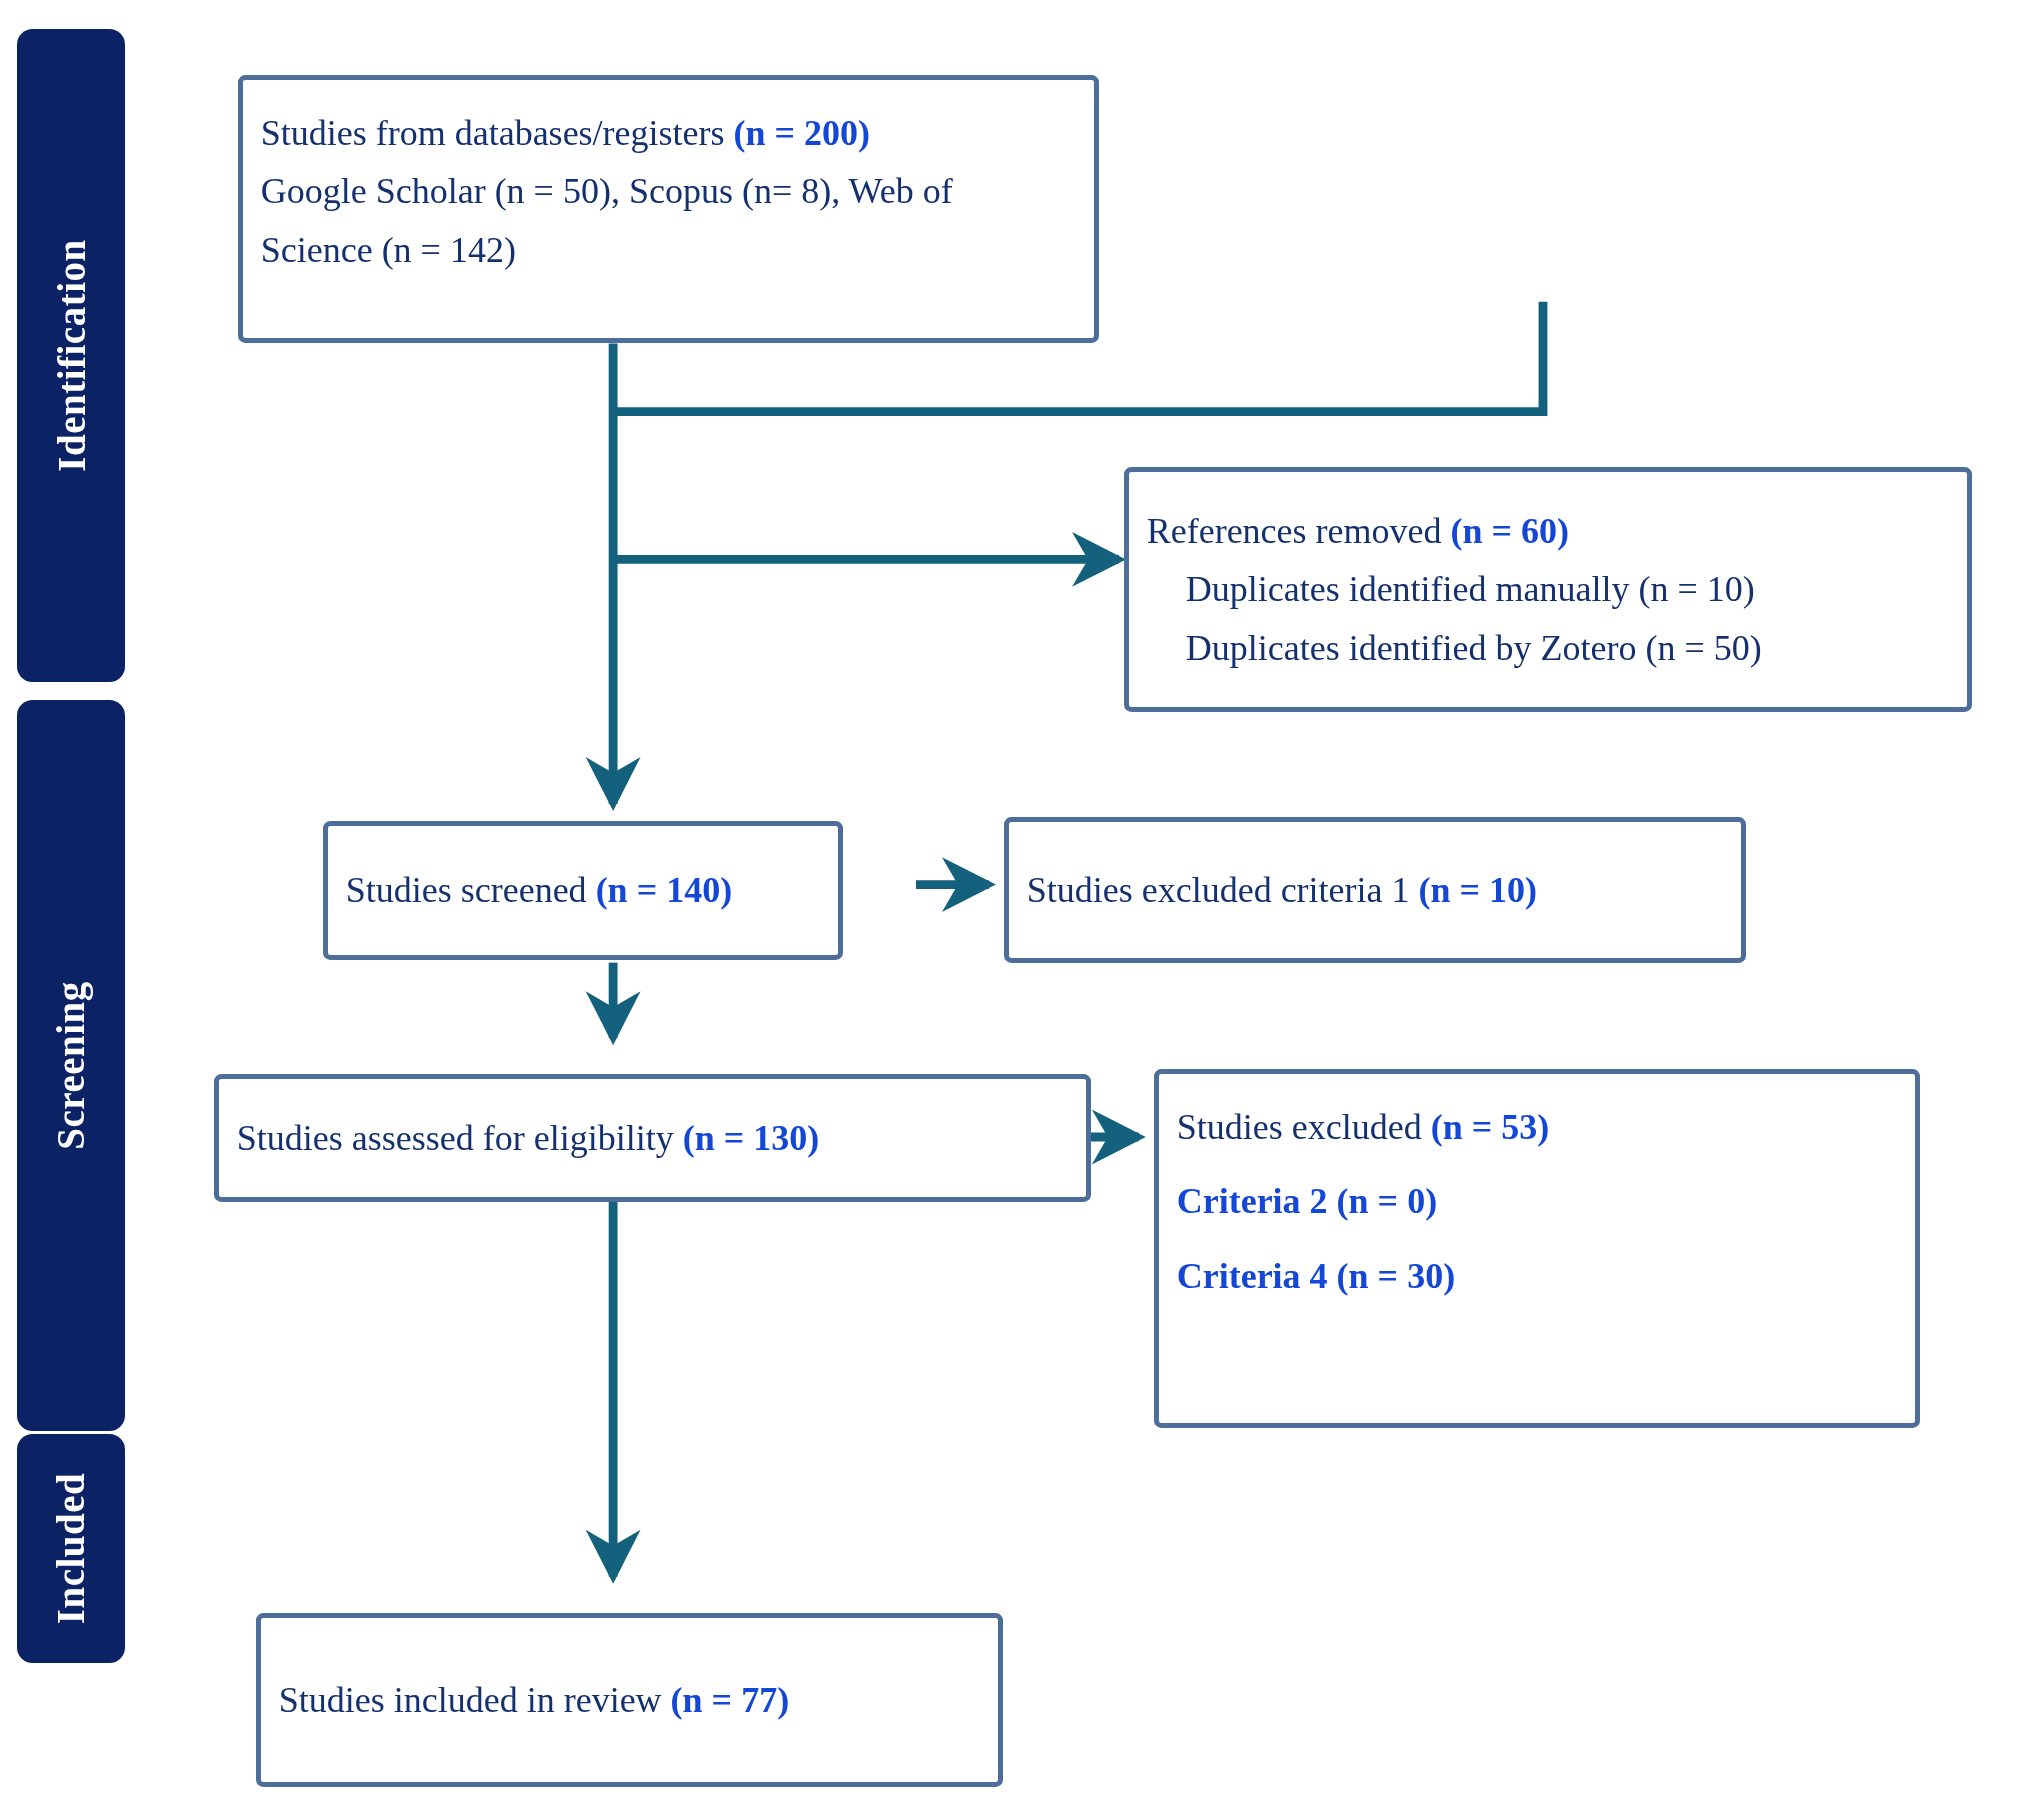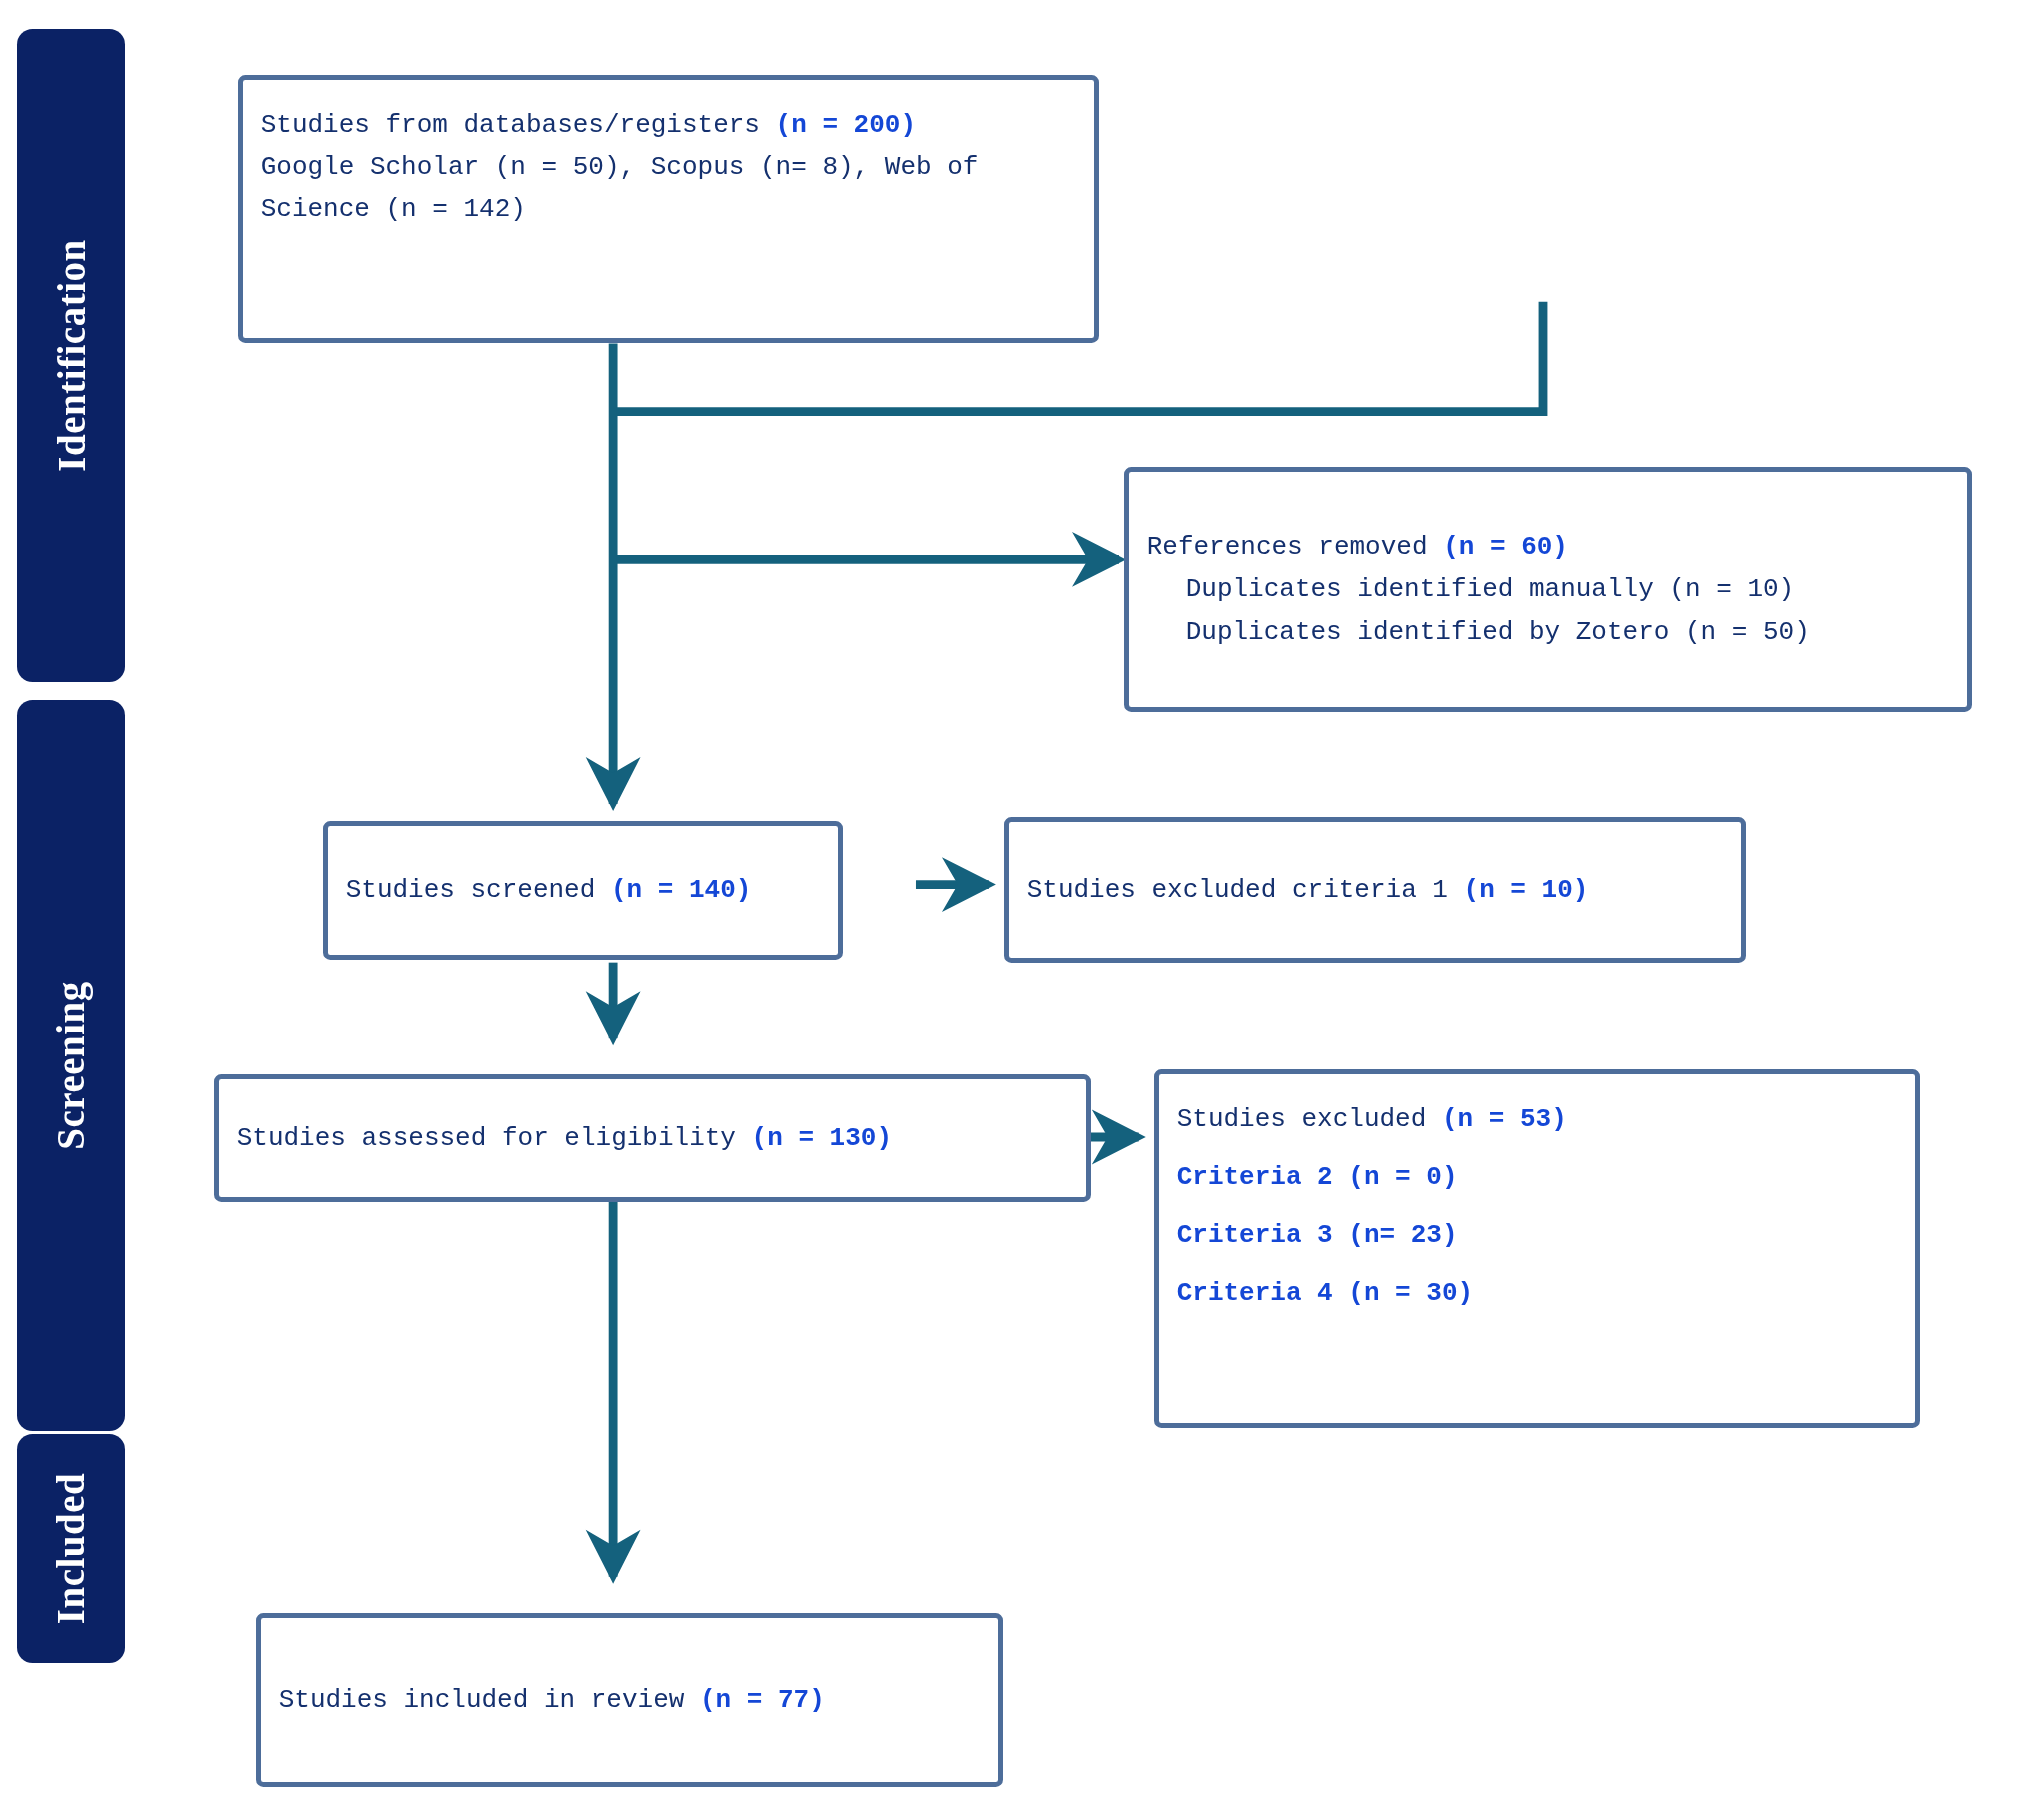--- a/index.html
+++ b/index.html
@@ -44,25 +44,25 @@
     background: #ffffff;
     border: 5.7px solid #4d6d9a;
     border-radius: 7.3px;
     display: flex;
     flex-direction: column;
     justify-content: center;
     padding: 5.2px 17.7px;
   }
   .flow-box.top-pad { justify-content: flex-start; padding-top: 24px; }
   .line {
-    font-size: 26px;
+    font-size: 36px;
     line-height: 1.62;
     color: #14306e;
     white-space: nowrap;
-    font-family: Liberation Mono, monospace;
+    font-family: Liberation Serif, serif;
   }
   .line.indent { padding-left: 39px; }
   .line .count {
     color: #1447d6;
     font-weight: bold;
   }
   .line.criteria {
     color: #1447d6;
     font-weight: bold;
   }
@@ -159,23 +159,20 @@
   </div>
 
   <div class="flow-box top-pad" style="left:1154px; top:1069px; width:766px; height:359px;gap:16px;">
     <div class="line">
       <span>Studies excluded </span><span class="count">(n = 53)</span>
     </div>
     <div class="line criteria">
       <span>Criteria 2 (n = 0)</span>
     </div>
     <div class="line criteria">
-      <span>Criteria 3 (n= 23)</span>
-    </div>
-    <div class="line criteria">
       <span>Criteria 4 (n = 30)</span>
     </div>
   </div>
 
   <div class="flow-box" style="left:256px; top:1613px; width:747px; height:174px;">
     <div class="line">
       <span>Studies included in review </span><span class="count">(n = 77)</span>
     </div>
   </div>
 

